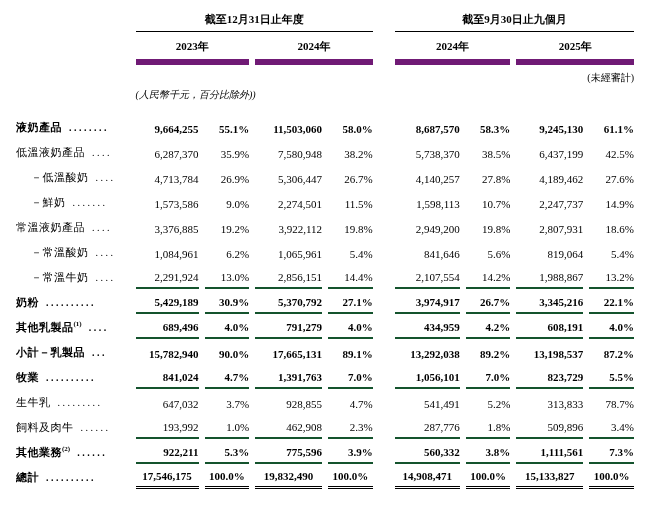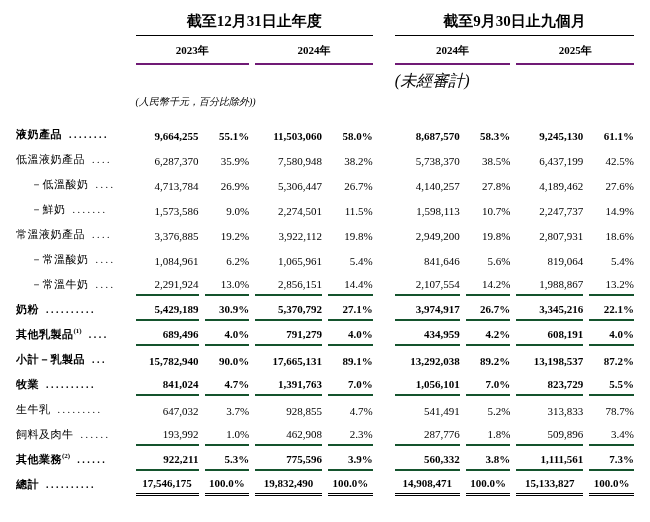--- a/index.html
+++ b/index.html
@@ -19,38 +19,37 @@
   }
   table.fin {
     border-collapse: separate;
     border-spacing: 6px 0;
     table-layout: fixed;
     width: 630px;
   }
   
   th { font-weight: bold; }
   .grp-cell {
-    font-size: 15px;
+    font-size: 11px;
     text-align: center;
     border-bottom: 1px solid #000;
     padding: 2px 0 4px 0;
     white-space: nowrap;
   }
   .yr-cell {
     font-size: 11px;
     text-align: center;
-    border-bottom: 2px solid #701a75;
+    border-bottom: 6px solid #701a75;
     padding: 7px 0 5px 0;
     white-space: nowrap;
   }
   .unaudited-cell {
-    font-size: 16px;
-    font-style: italic;
+    font-size: 10px;
     font-weight: normal;
-    text-align: left;
+    text-align: right;
     padding: 6px 0 0 0;
     white-space: nowrap;
   }
   .units-cell {
     font-size: 10px;
     font-style: italic;
     font-weight: normal;
     text-align: left;
     padding: 3px 0 12px 0;
     white-space: nowrap;

